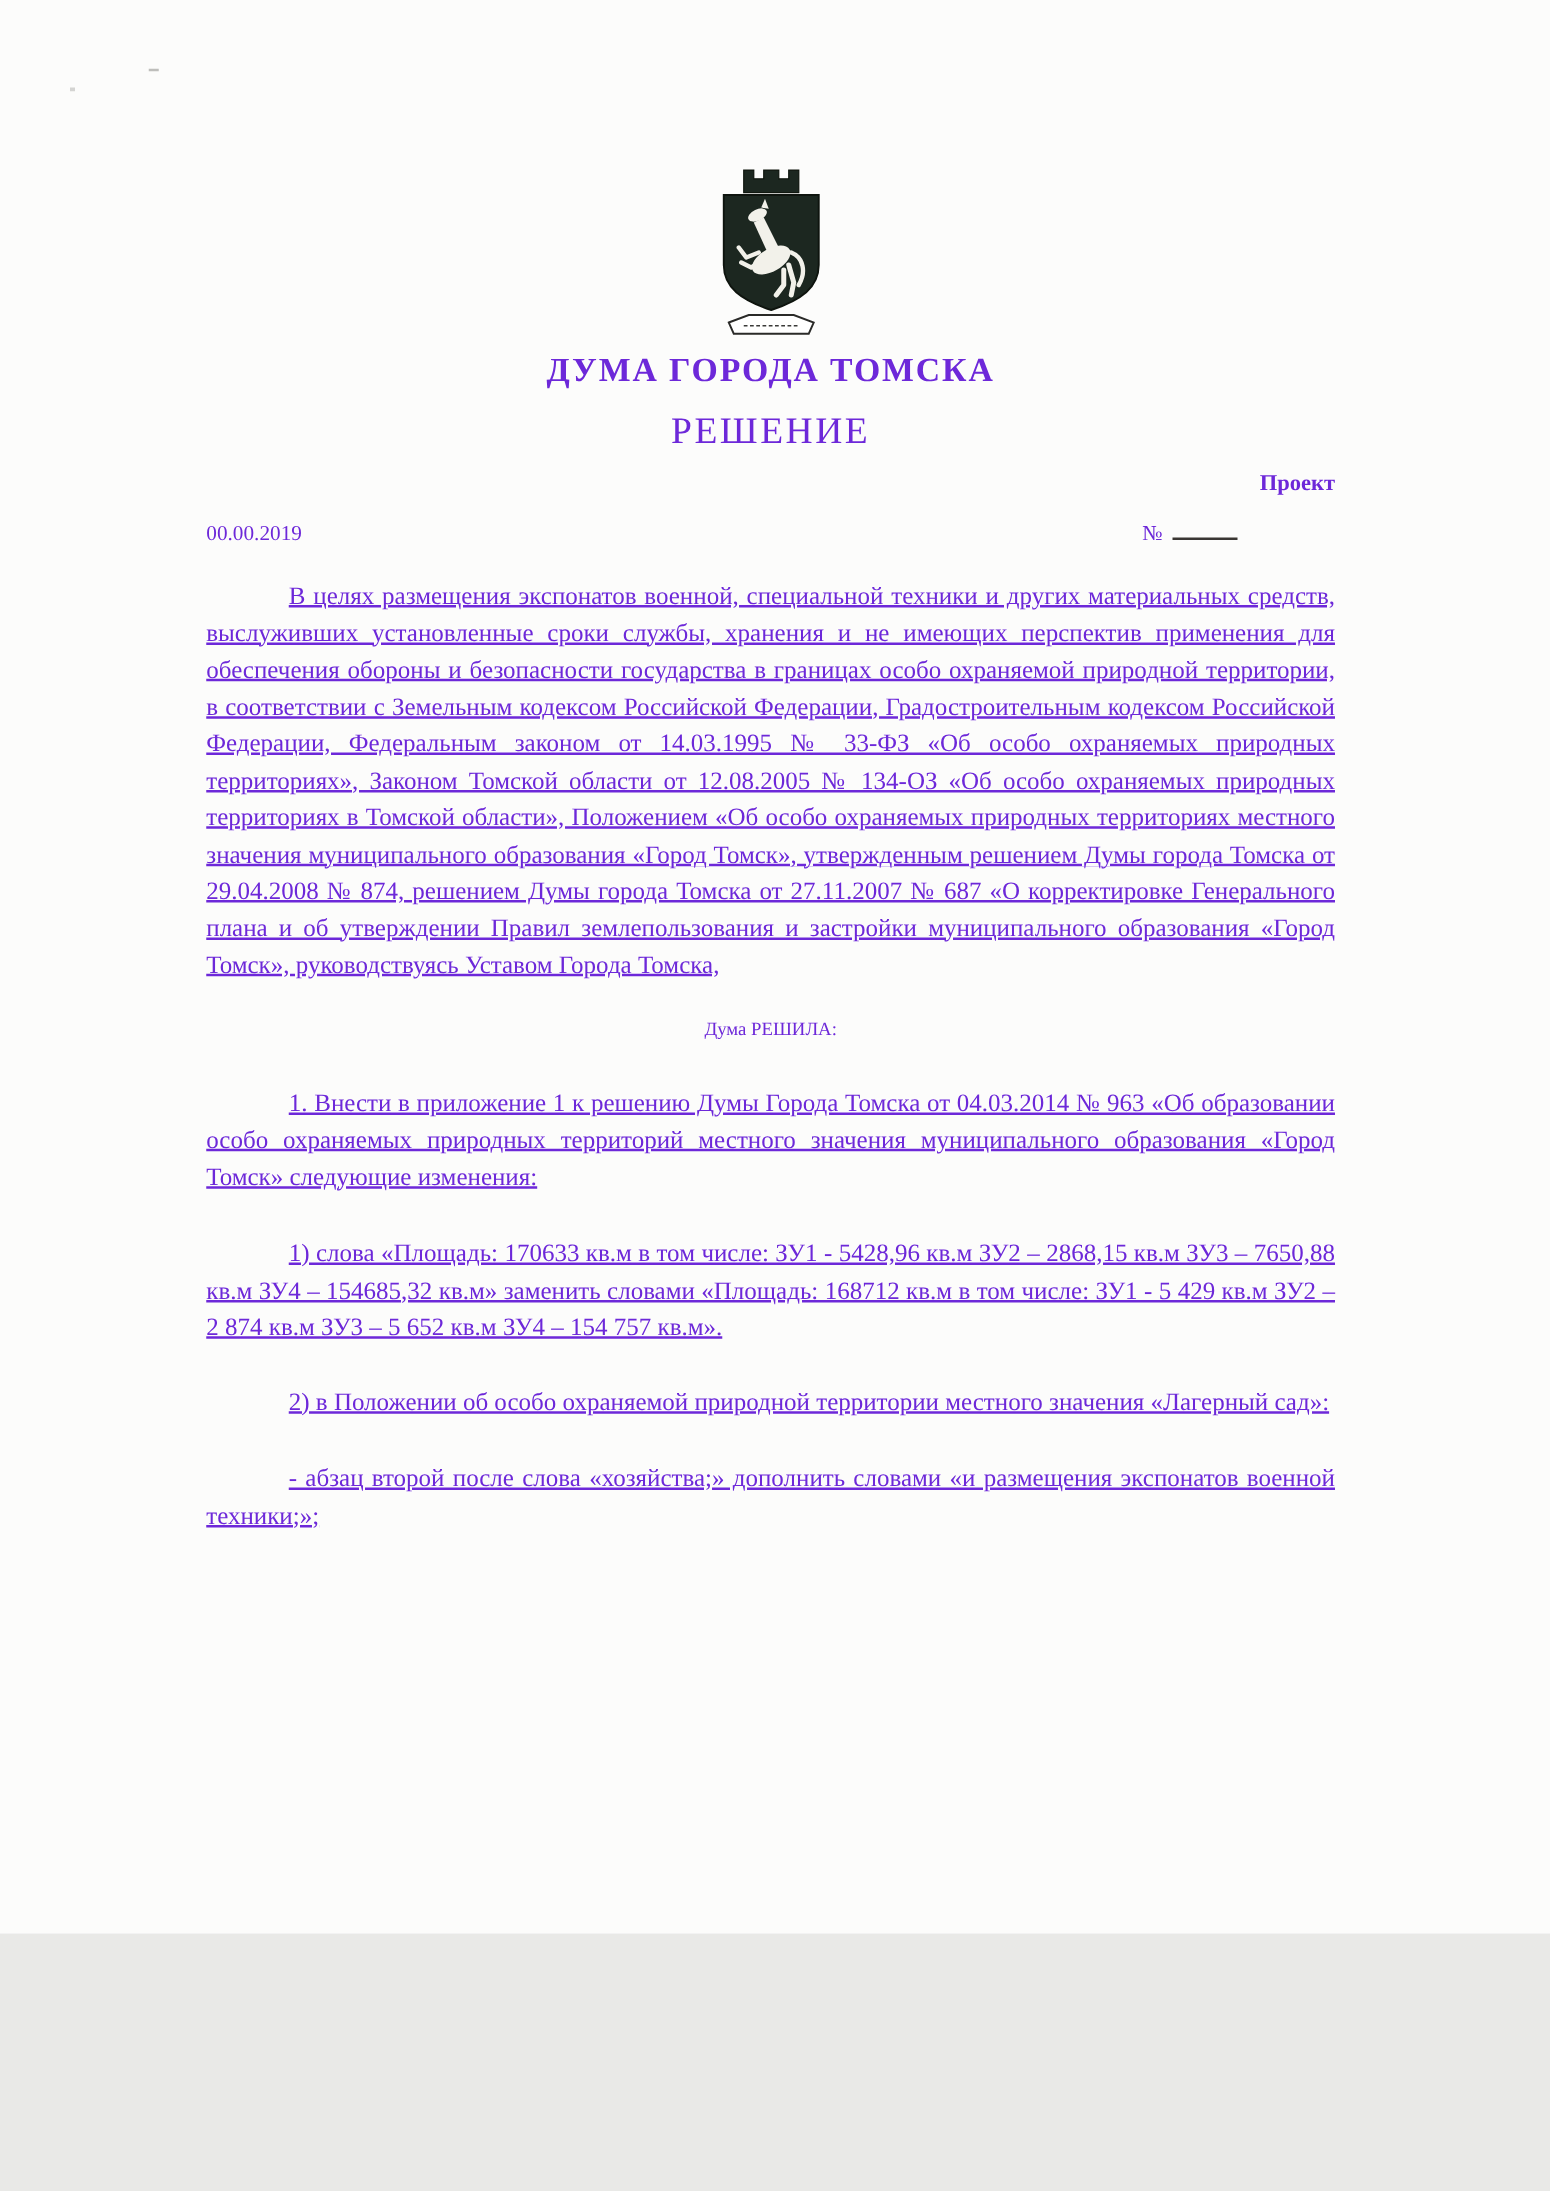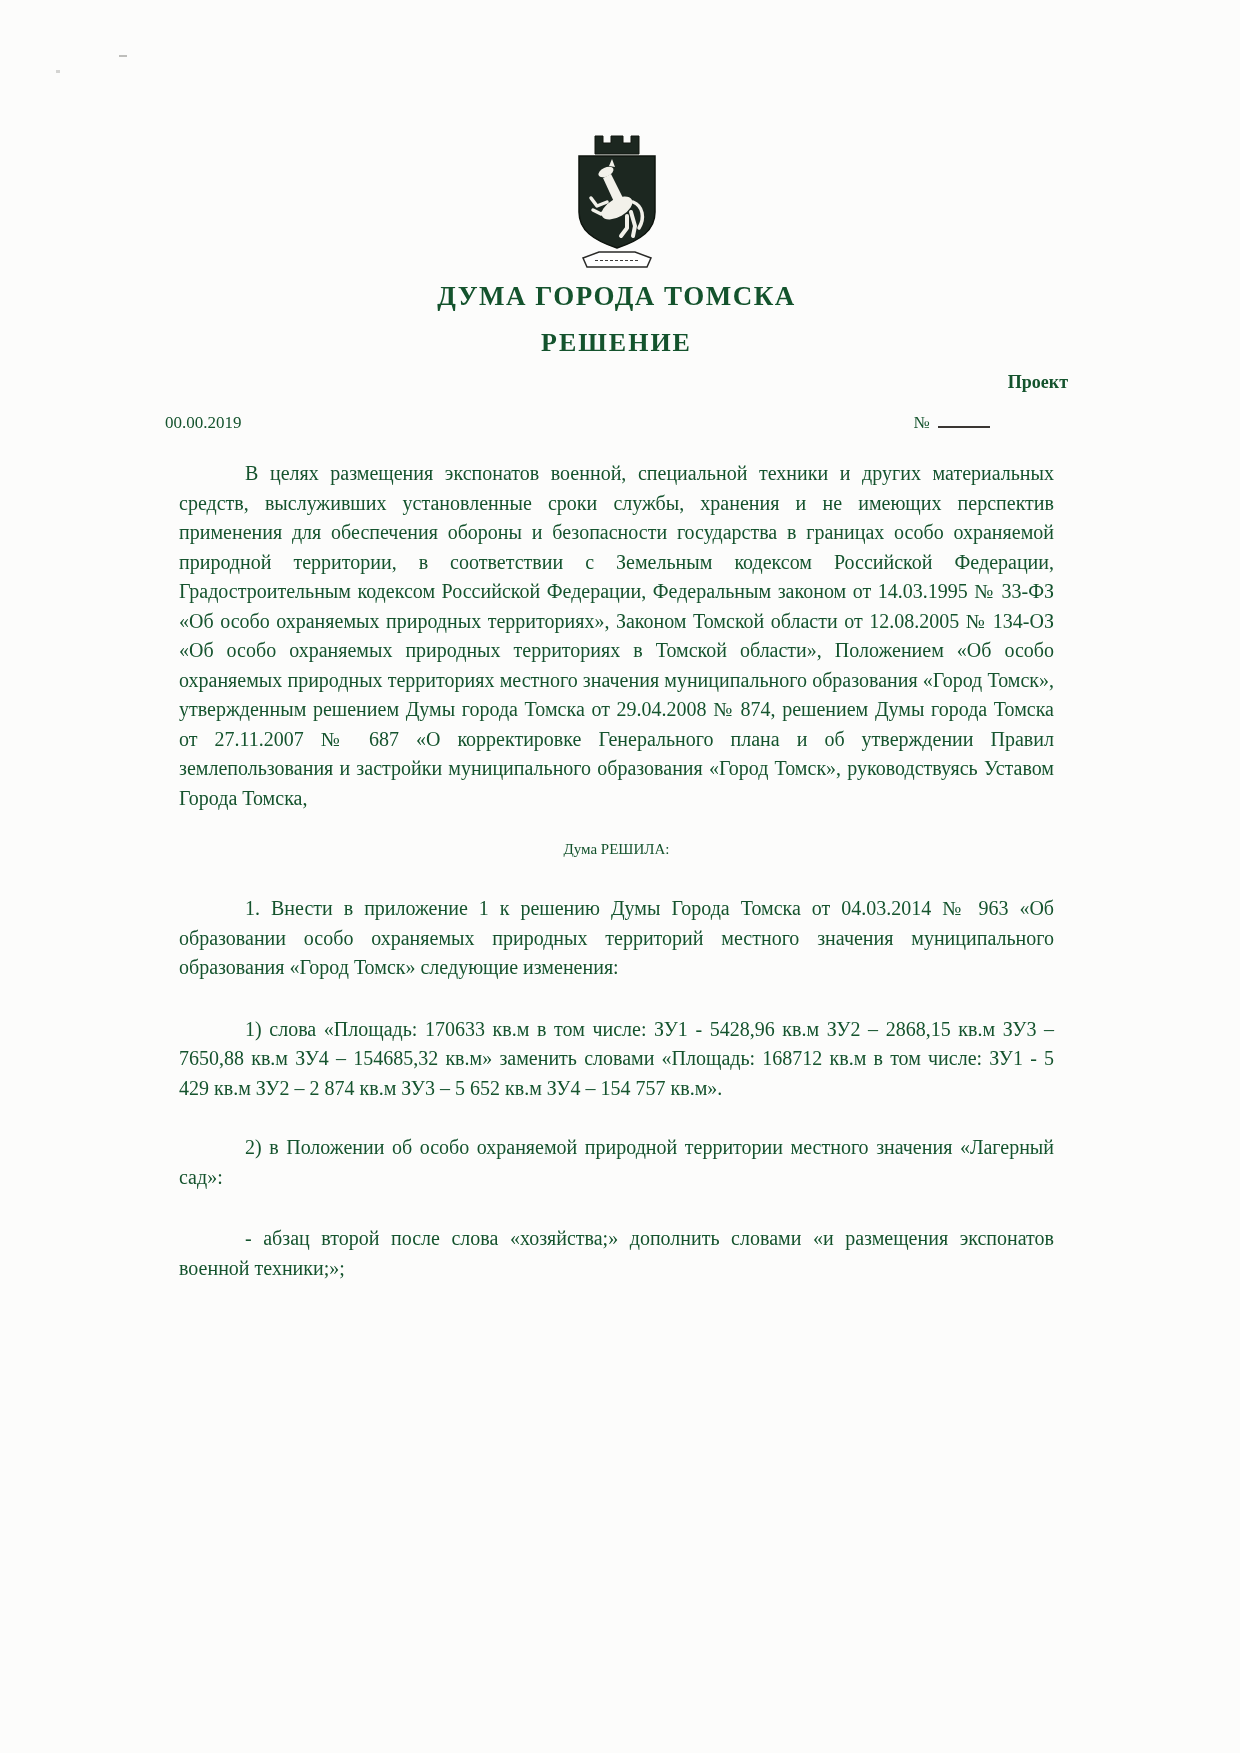--- a/index.html
+++ b/index.html
@@ -1,22 +1,22 @@
 <!DOCTYPE html>
 <html lang="ru"><head>
 <meta charset="utf-8">
 <style>
   html,body{margin:0;padding:0;background:#e9e9e7;}
   .page{
     position:relative;
     width:1240px;
-    height:1753px;
+    height:1547px;
     margin:0 auto;
     background:#fcfcfb;
-    color:#14532d;
+    color:#6d28d9;
     font-family:"Liberation Serif","DejaVu Serif",serif;
     overflow:hidden;
   }
   .content{
     padding:0 172px 0 165px;
   }
   
   .artifact{position:absolute;background:#8a8a86;opacity:.55;}
   .artifact.a1{left:119px;top:55px;width:8px;height:2px;}
   .artifact.a2{left:56px;top:70px;width:4px;height:3px;opacity:.35;}
@@ -29,22 +29,22 @@
   .org-name{
     margin-top:10px;
     text-align:center;
     font-weight:bold;
     font-size:27px;
     letter-spacing:1.5px;
   }
   .doc-type{
     margin-top:16px;
     text-align:center;
-    font-weight:bold;
-    font-size:26px;
+    font-weight:normal;
+    font-size:30px;
     letter-spacing:2px;
   }
   .project-row{
     margin-top:14px;
     text-align:right;
     font-weight:bold;
     font-size:18px;
   }
   .date-row{
     margin-top:16px;
@@ -68,21 +68,22 @@
     font-weight:bold;
     font-size:20.5px;
     line-height:31px;
     text-align:justify;
   }
   .para{
     font-size:20px;
     line-height:29.5px;
     text-align:justify;
     text-indent:66px;
-    margin:14px;
+    margin:0;
+    text-decoration:underline;
   }
   .preamble{margin-top:26px;}
   .resolution-heading{
     margin-top:28px;
     text-align:center;
     font-size:15px;
   }
   .p1{margin-top:36px;}
   .p2{margin-top:32px;}
   .p3{margin-top:30px;}

